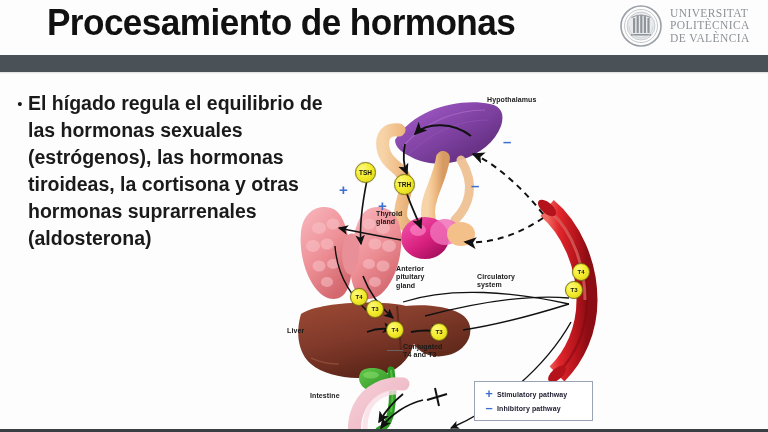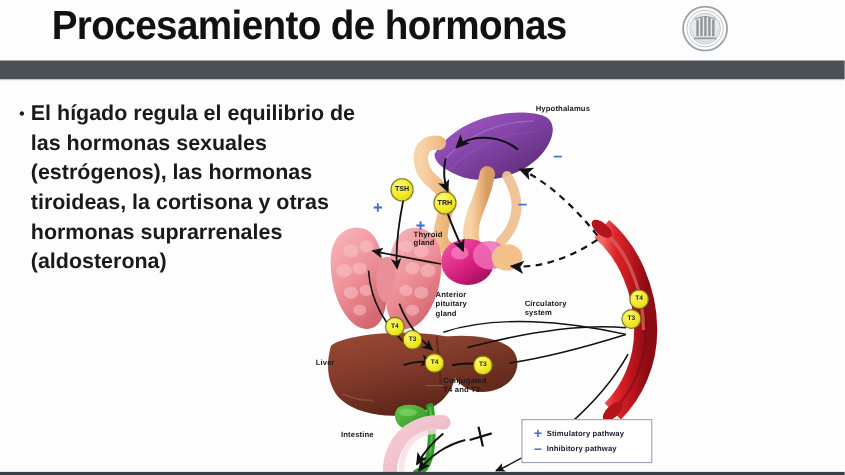--- a/index.html
+++ b/index.html
@@ -217,20 +217,25 @@
           <rect x="13" y="13" width="2.2" height="15" rx="0.6"></rect>
           <rect x="16.6" y="11" width="2.2" height="17" rx="0.6"></rect>
           <rect x="20.2" y="10" width="2.2" height="18" rx="0.6"></rect>
           <rect x="23.8" y="11" width="2.2" height="17" rx="0.6"></rect>
           <rect x="27.4" y="13" width="2.2" height="15" rx="0.6"></rect>
         </g>
         <path d="M11 29 h20 v1.6 h-20 z" fill="#8f959b"></path>
         <path d="M11.5 12.5 q9.5 -5 19 0" fill="none" stroke="#8f959b" stroke-width="1.1"></path>
         <path d="M9 21 a12 12 0 0 0 24 0" fill="none" stroke="#c3c7cb" stroke-width="0.6"></path>
       </svg>
+      <div class="logo-text">
+        <div>UNIVERSITAT</div>
+        <div>POLITÈCNICA</div>
+        <div>DE VALÈNCIA</div>
+      </div>
     </div>
 
     <div class="title-rule"></div>
     <div class="title-rule-shadow"></div>
   </div>
 
   <div class="bullet-block">
     <div class="bullet-row">
       <div class="bullet-dot">•</div>
       <div class="bullet-text">El hígado regula el equilibrio de las hormonas sexuales (estrógenos), las hormonas tiroideas, la cortisona y otras hormonas suprarrenales (aldosterona)</div>

